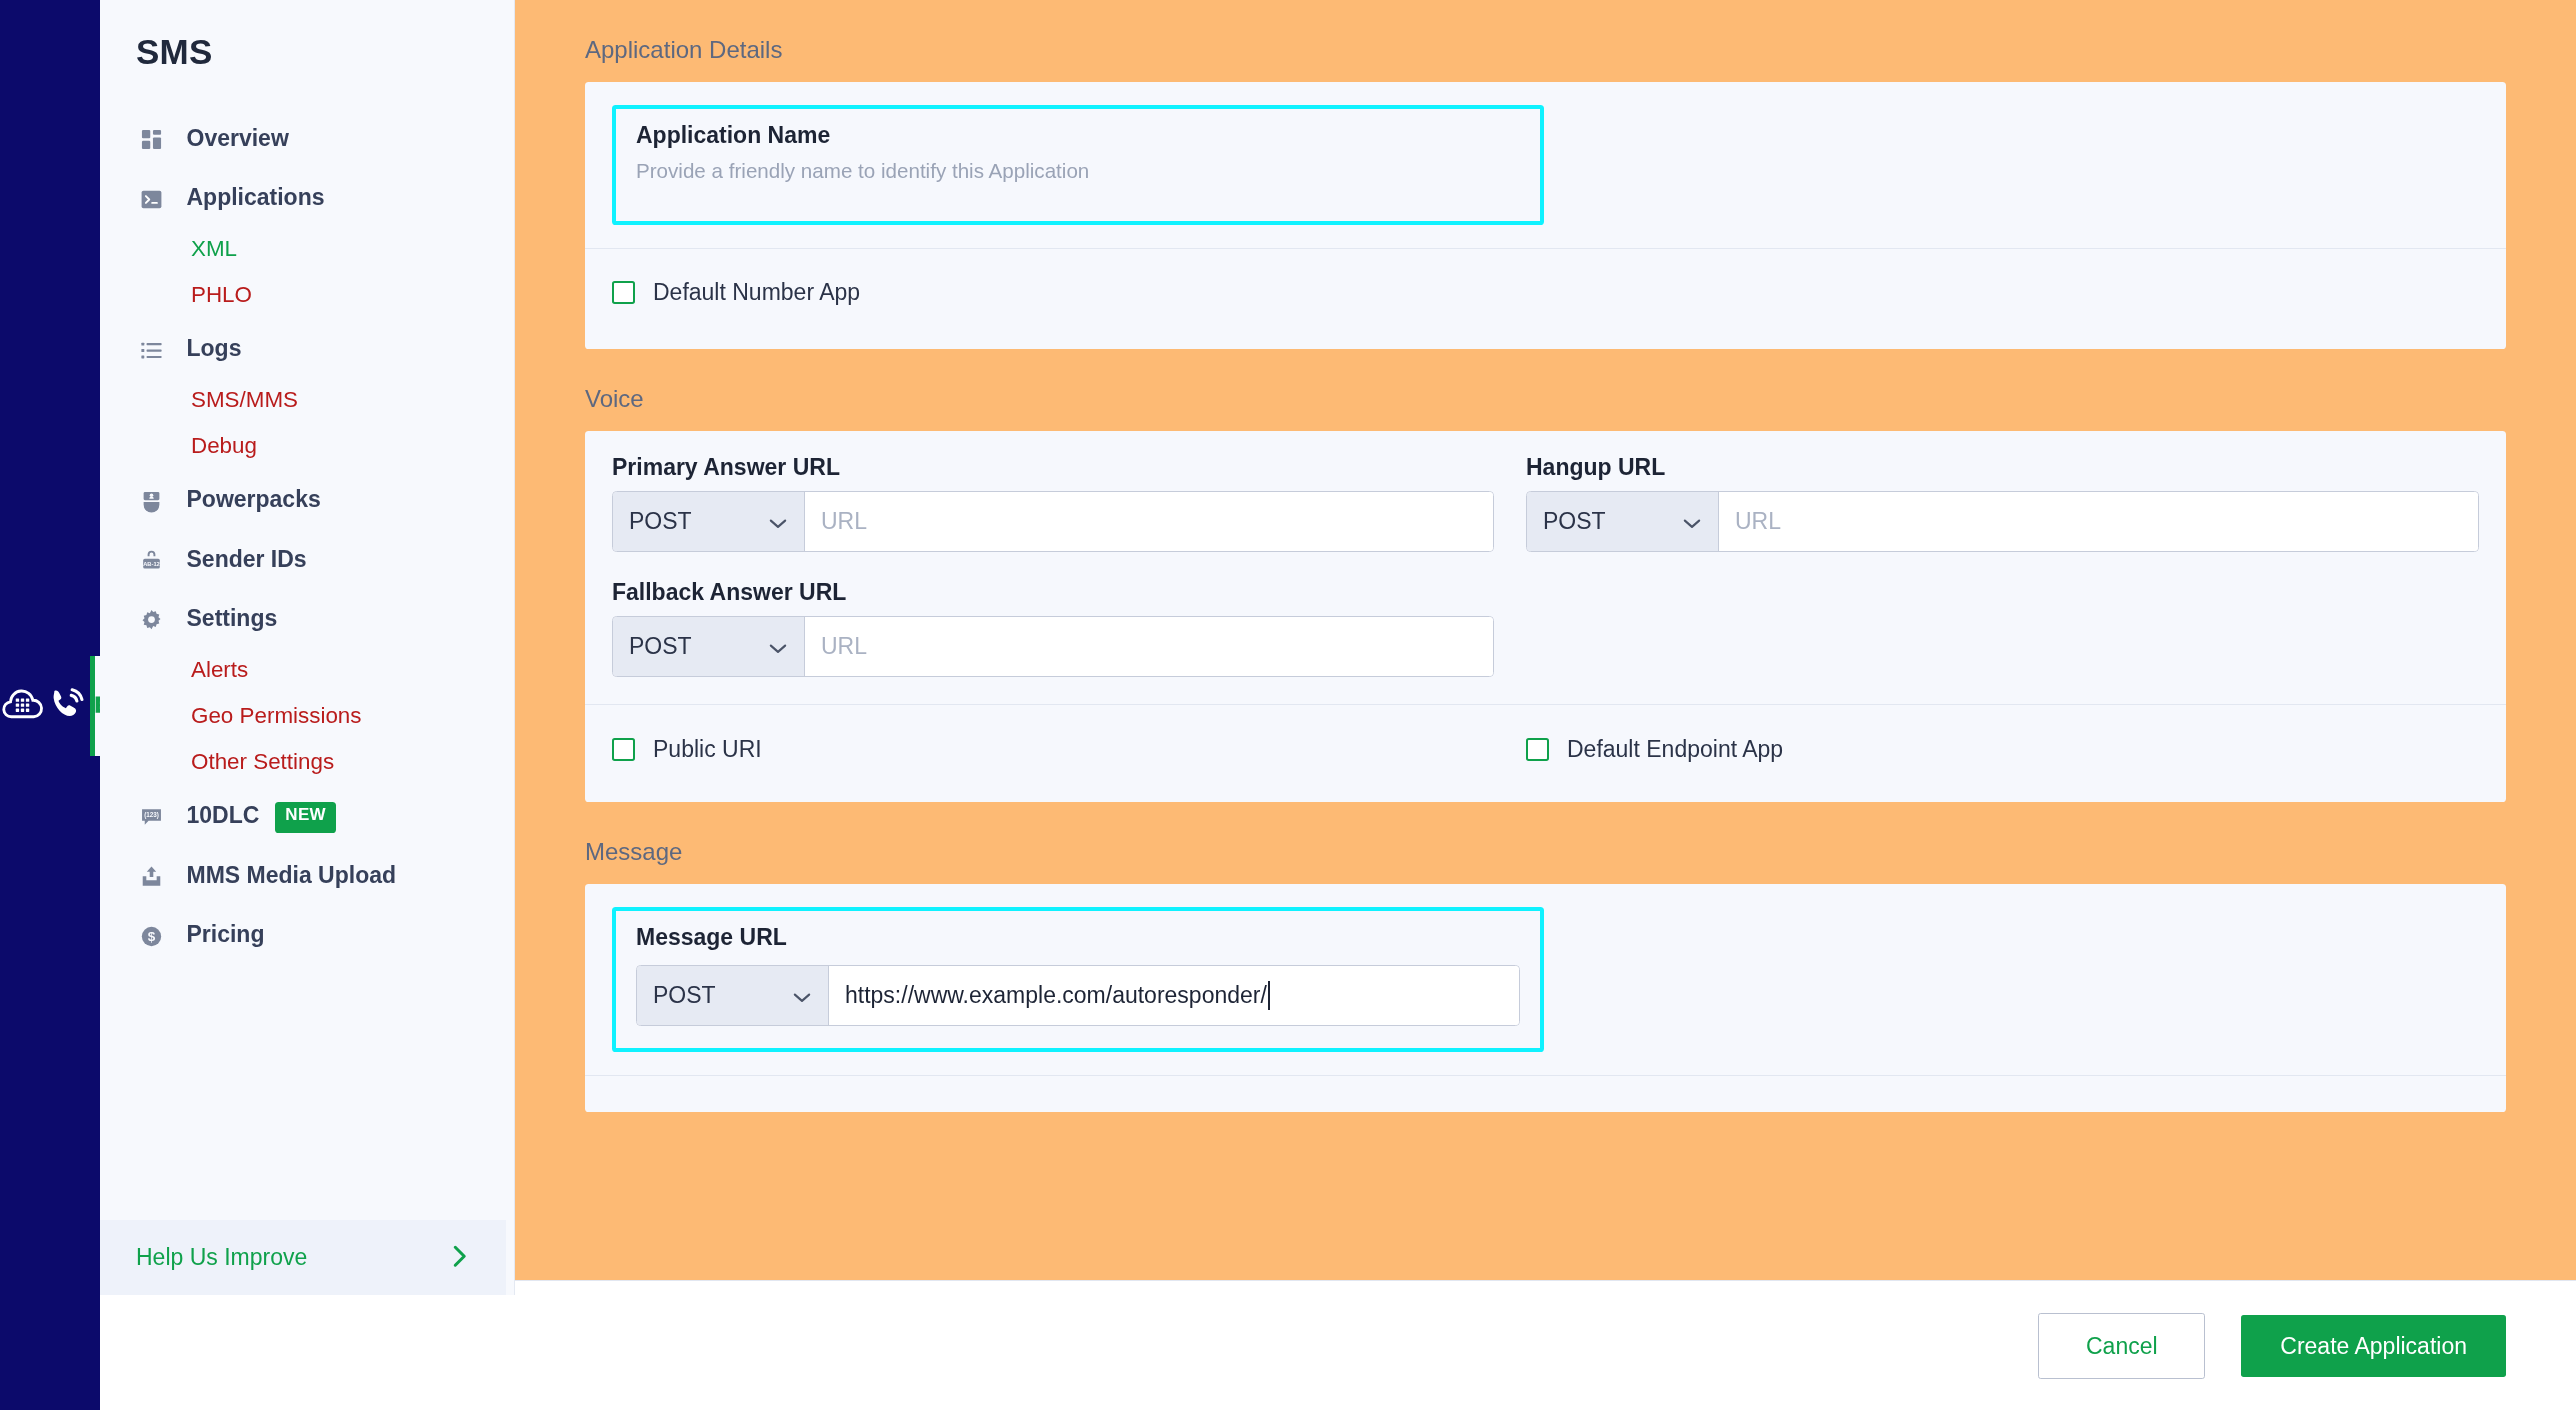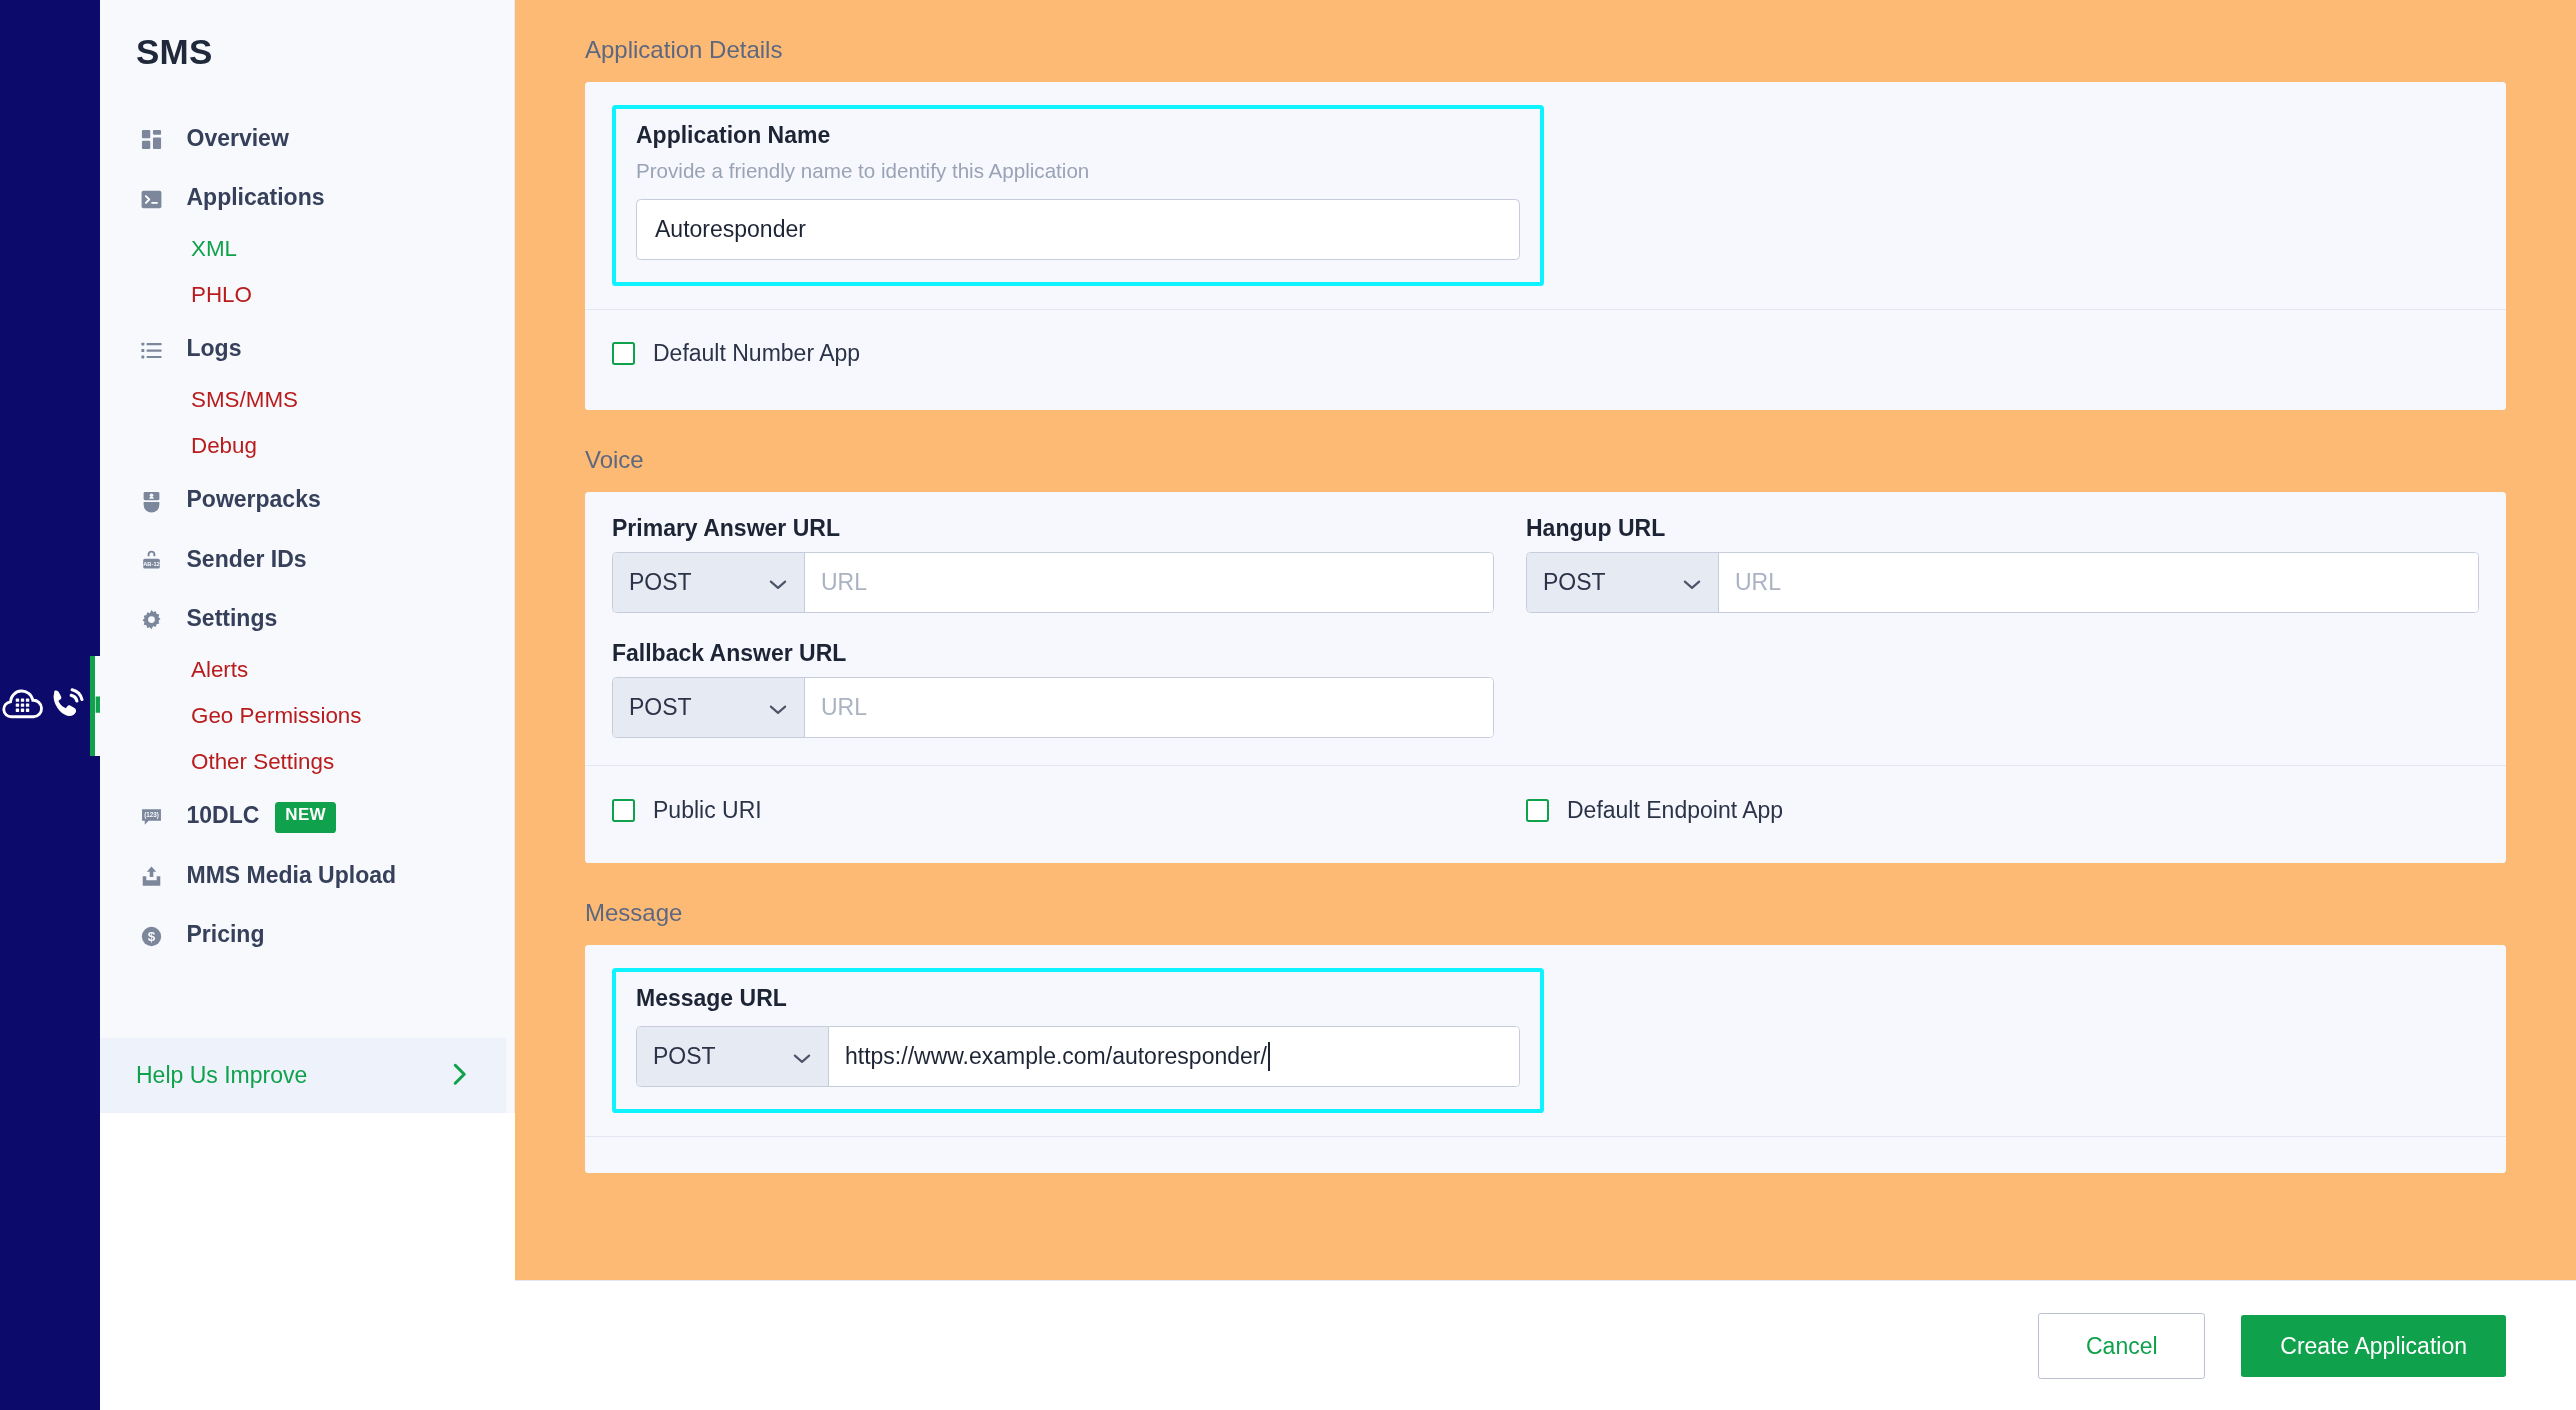--- a/index.html
+++ b/index.html
@@ -30,21 +30,21 @@
     content: ""; position: absolute; left: 0; top: 0; bottom: 0;
     width: 5.4px; background: #0fa14b;
   }
   .rail-sep {
     width: 100px; height: 0.9px; background: #3a3790; flex: 0 0 0.9px;
   }
   .rail-spacer { flex: 1 1 auto; }
 
   
   .nav {
-    width: 415px; flex: 0 0 415px; height: 1113px;
+    width: 415px; flex: 0 0 415px; height: 1295px;
     background: #f7f9fd;
     border-right: 0.9px solid #e4e9f2;
     position: relative;
     display: flex; flex-direction: column;
   }
   .nav-title {
     font-size: 35px; font-weight: 700; color: #20293c;
     padding: 32px 0 0 36px; letter-spacing: 0.2px;
   }
   .nav-list { padding-top: 41px; }
@@ -489,21 +489,20 @@
   <div class="main">
     <div class="scroll">
 
       <div class="sect-title">Application Details</div>
 
       <div class="panel">
         <div class="panel-pad">
           <div class="hl hl-narrow">
             <div class="fld-label">Application Name</div>
             <div class="fld-help">Provide a friendly name to identify this Application</div>
-            <input class="txt-input" type="text" value="Autoresponder" style="">
           </div>
         </div>
 
         <div class="divider"></div>
 
         <div class="panel-pad" style="padding:30.5px 27px 43px 27px;">
           <div class="chk-row">
             <span class="chkbox"></span>
             <span class="chk-label">Default Number App</span>
           </div>

